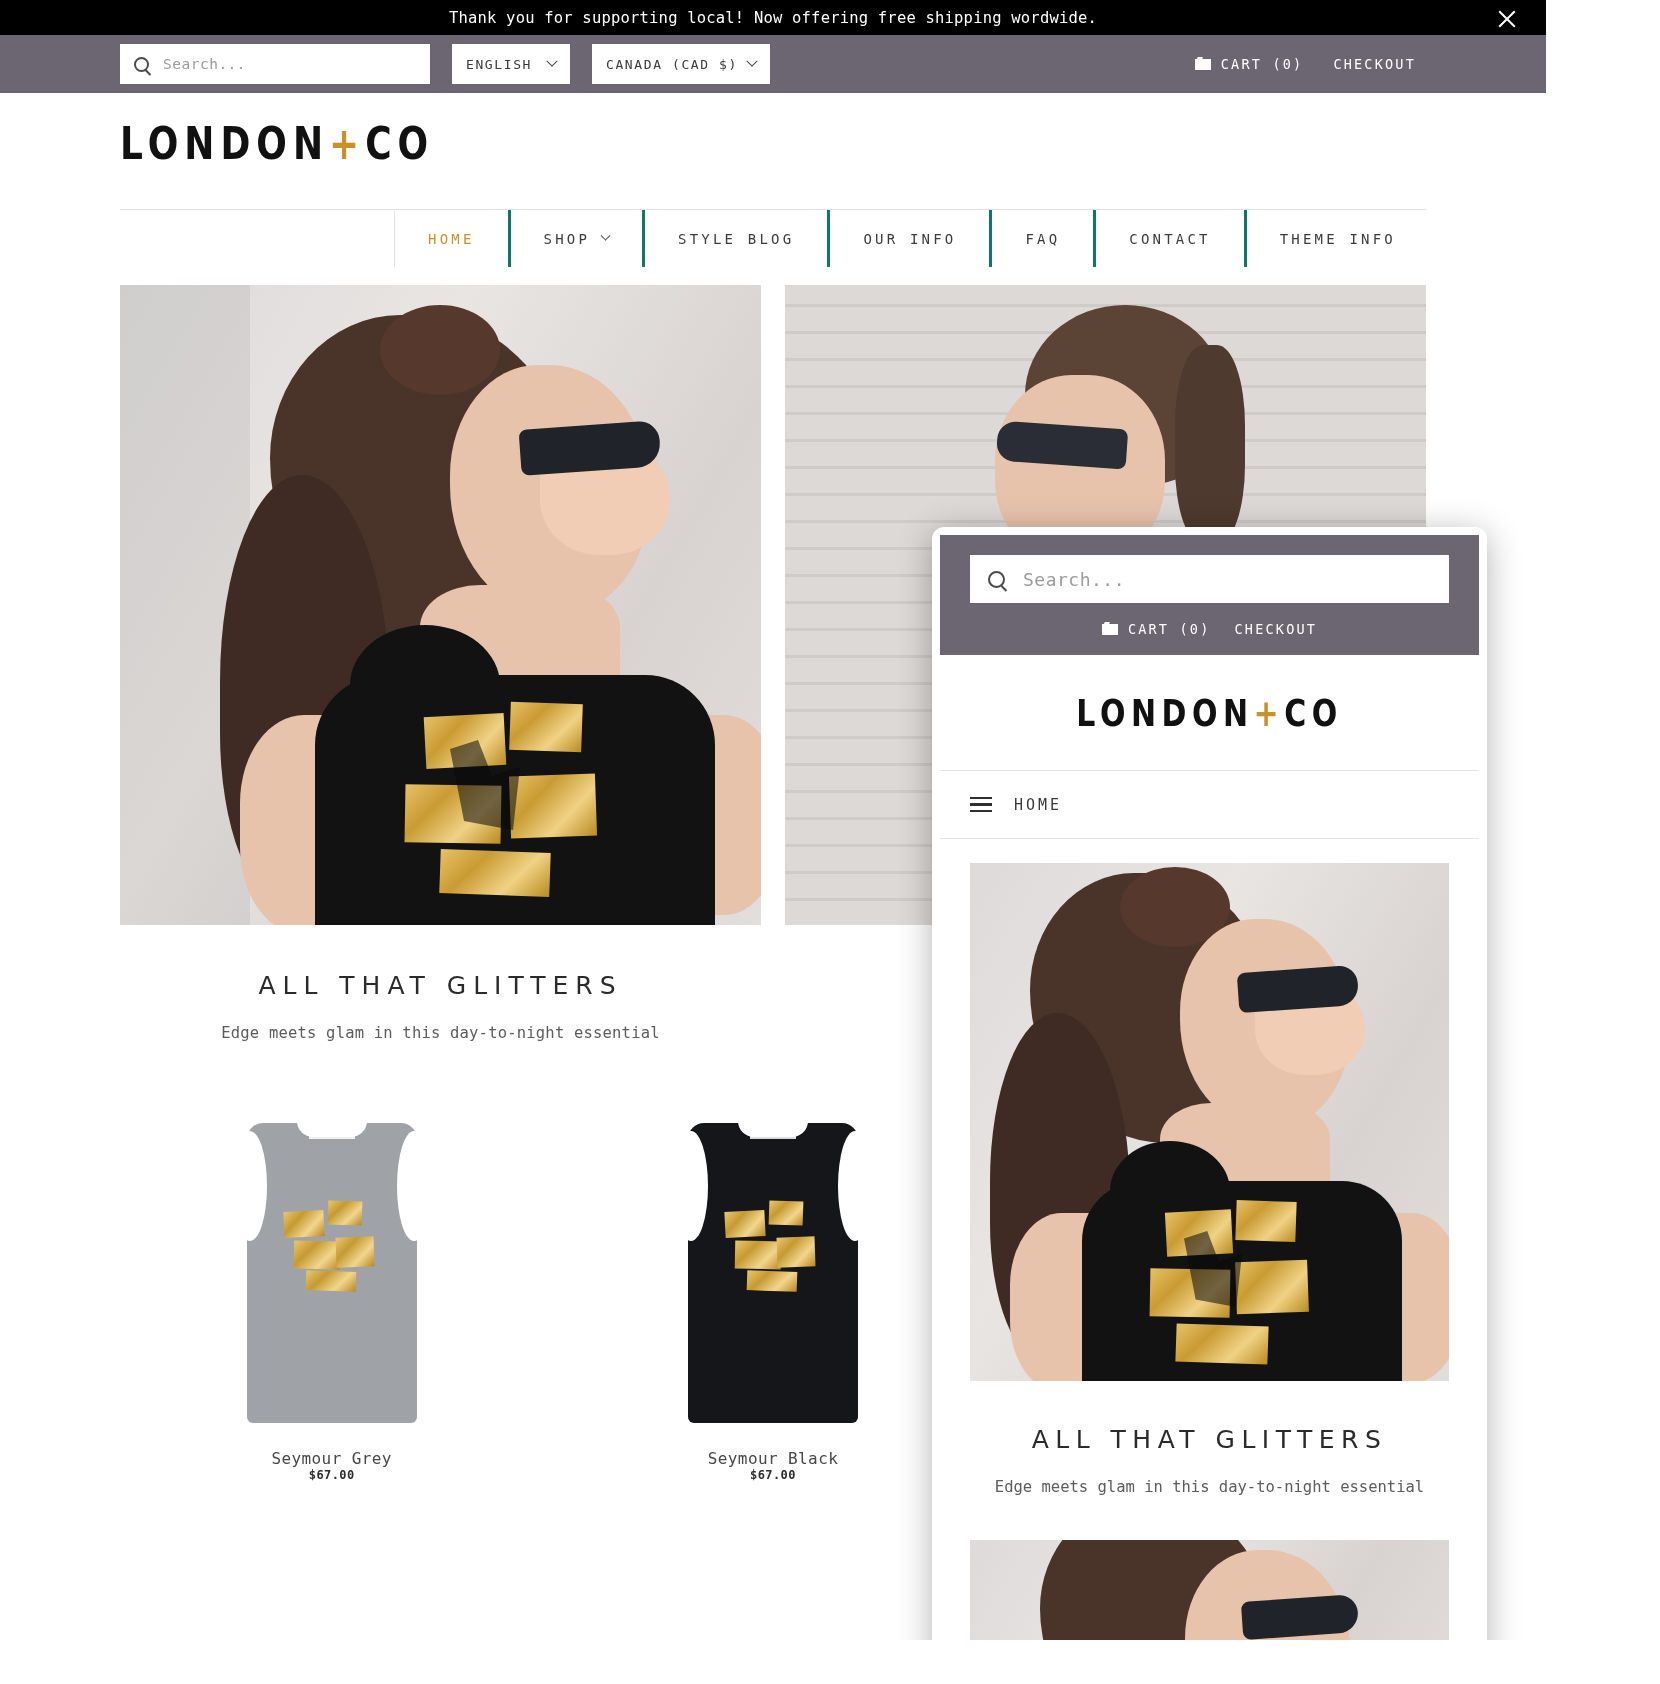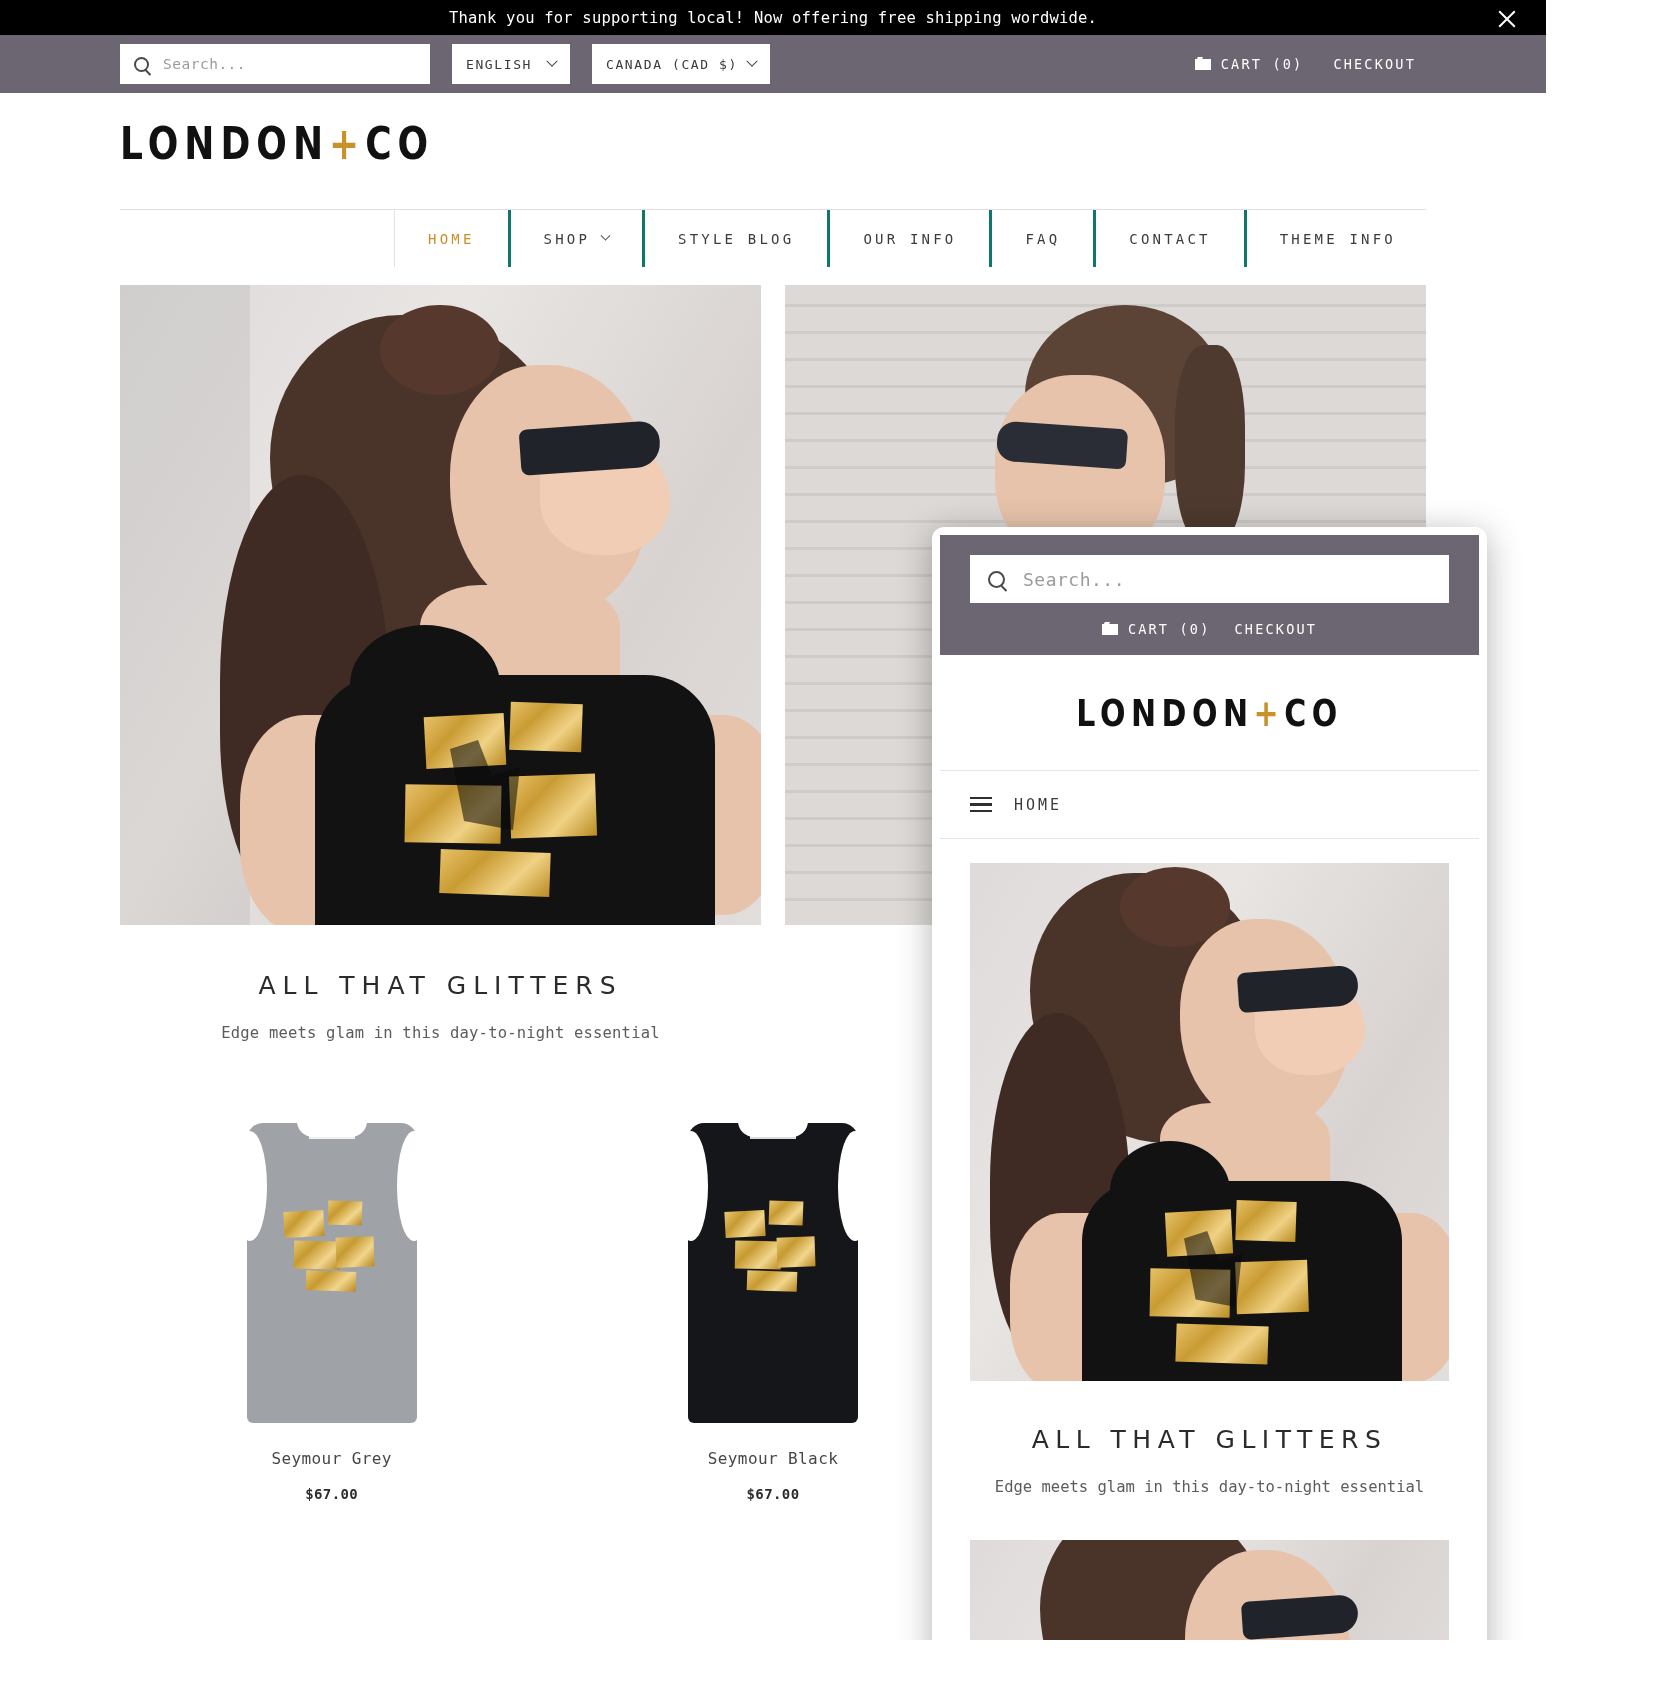--- a/index.html
+++ b/index.html
@@ -260,22 +260,21 @@
     justify-content: center;
     position: relative;
   }
   .prod-name {
     margin-top: 26px;
     font-size: 16px;
     color: #474747;
     letter-spacing: 0.4px;
   }
   .prod-price {
-    margin-top: 18px;
-    font-size: 14px;
+    font-size: 12px;
     color: #2d2d2d;
     font-weight: 700;
     letter-spacing: 0.4px;
   }
 
   
   .photo {
     position: absolute;
     inset: 0;
   }

